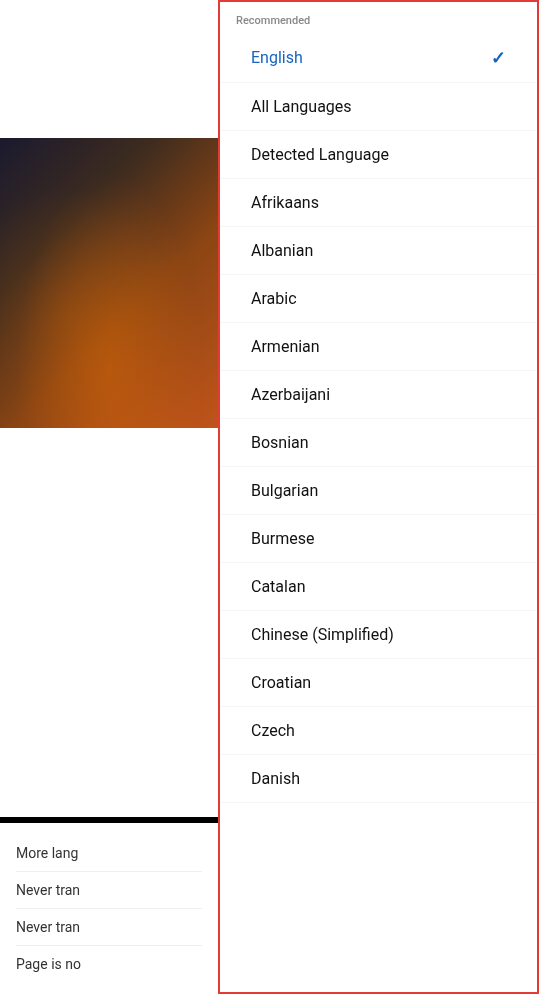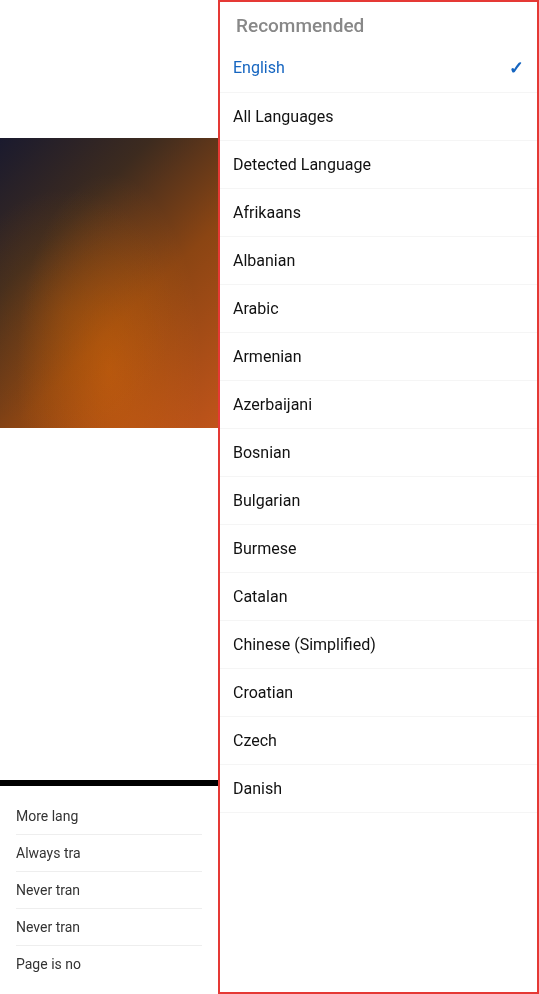--- a/index.html
+++ b/index.html
@@ -166,30 +166,30 @@
       border: 2.5px solid #e53935;
       overflow-y: auto;
       z-index: 100;
     }
 
     .dropdown-overlay::-webkit-scrollbar { width: 4px; }
     .dropdown-overlay::-webkit-scrollbar-thumb { background: #ccc; border-radius: 2px; }
 
     .dropdown-section-label {
       padding: 12px 16px 6px;
-      font-size: 19px;
+      font-size: 11px;
       color: #888;
       font-weight: 500;
     }
 
     .dropdown-item {
       display: flex;
       align-items: center;
       justify-content: space-between;
-      padding: 14px 13px;
+      padding: 14px 31px;
       font-size: 16px;
       color: #111;
       cursor: pointer;
       border-bottom: 1px solid #f5f5f5;
     }
 
     .dropdown-item.selected {
       color: #1565c0;
     }
 
@@ -248,23 +248,20 @@
     <div class="news-link">
       <span>→ Géné prem</span>
     </div>
   </div>
 
   <div class="translation-panel">
     <div class="trans-row">
       <span>More lang</span>
     </div>
     <div class="trans-row">
-      <span>Always tra</span>
-    </div>
-    <div class="trans-row">
       <span>Never tran</span>
     </div>
     <div class="trans-row">
       <span>Never tran</span>
     </div>
     <div class="trans-row">
       <span>Page is no</span>
     </div>
   </div>
 </div>

